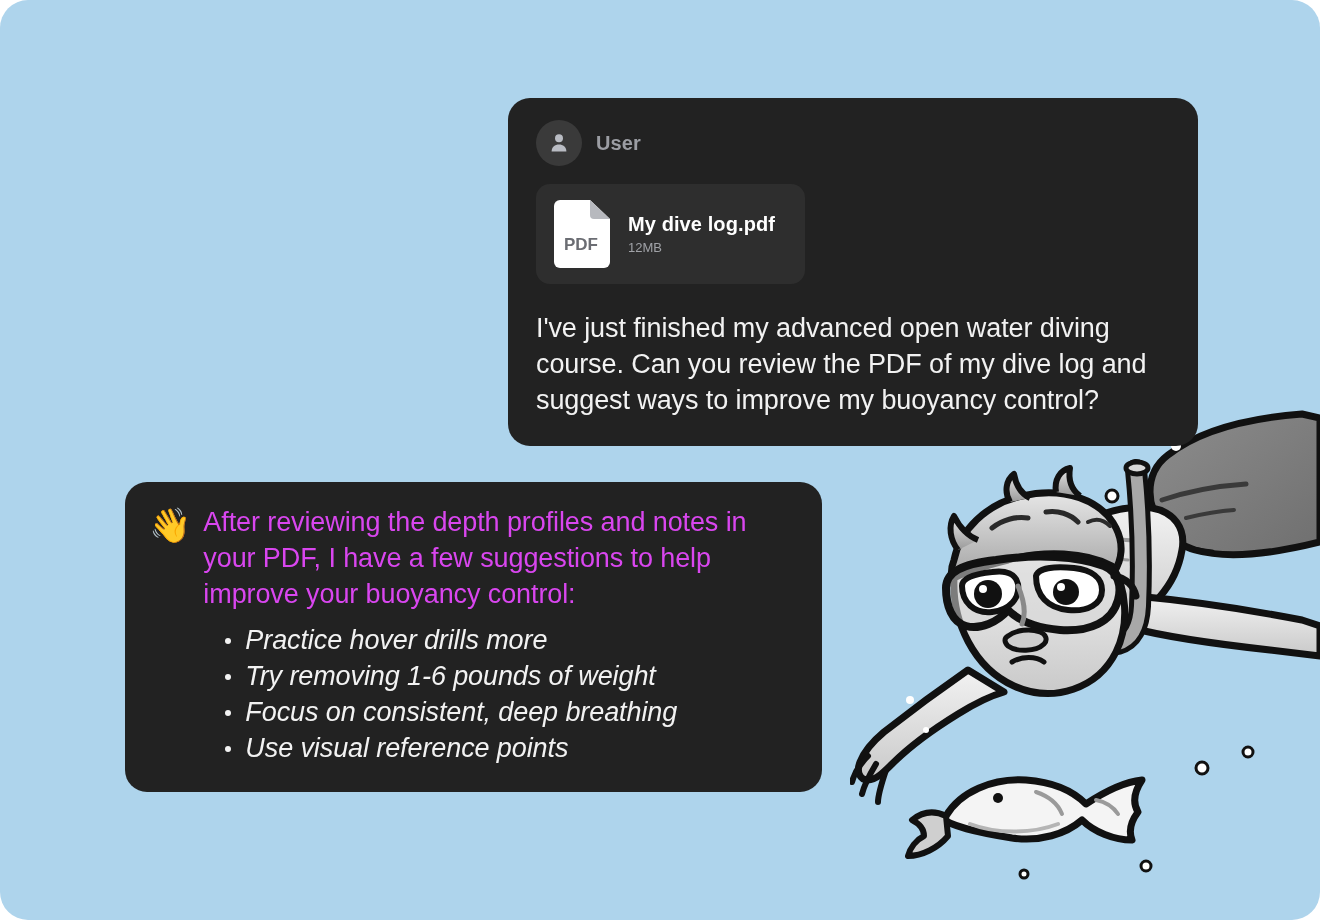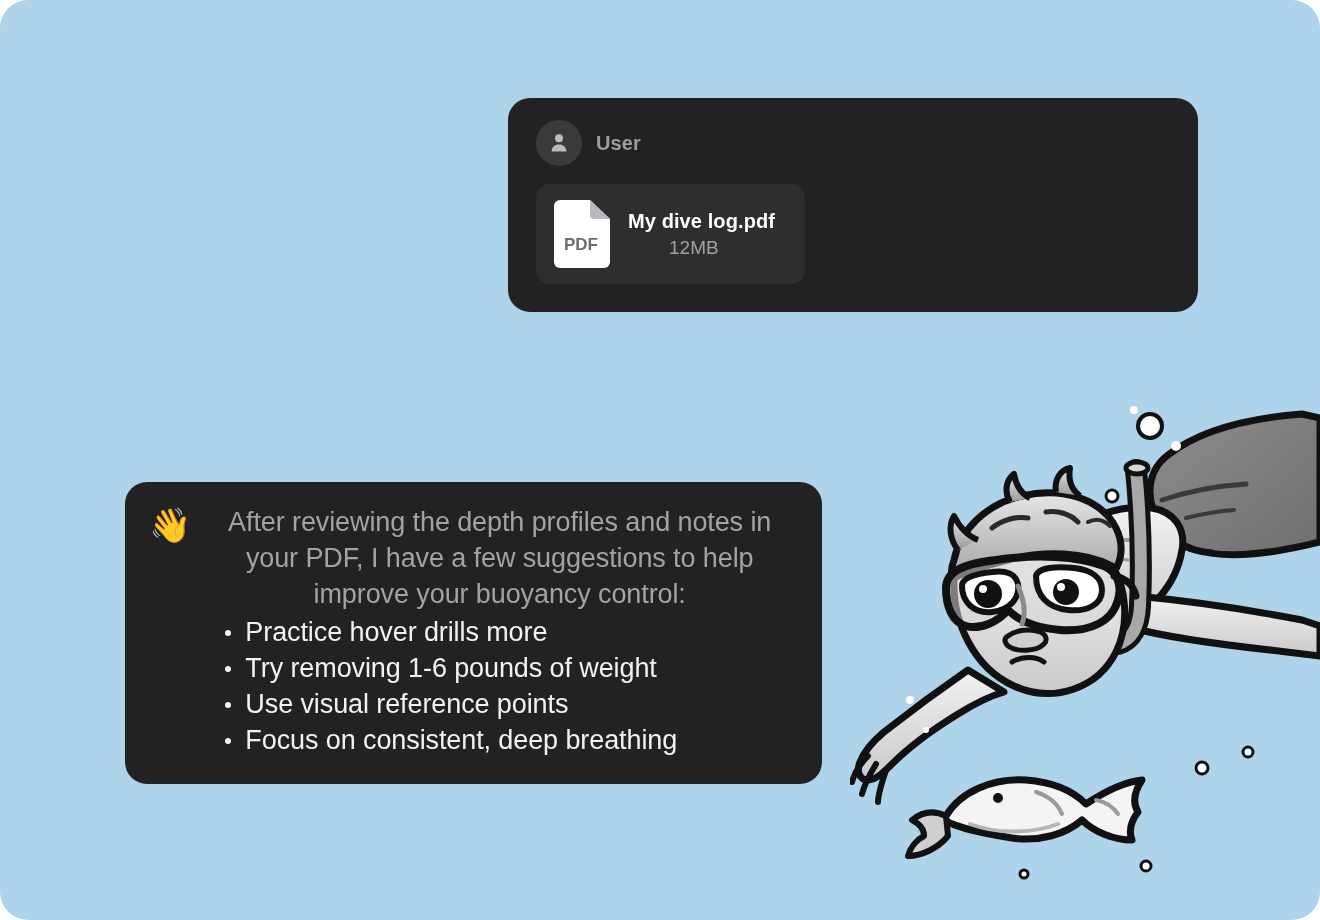--- a/index.html
+++ b/index.html
@@ -104,23 +104,22 @@
   .file-meta { display: flex; flex-direction: column; gap: 4px; justify-content: center; }
 
   .file-name {
     font-size: 20px;
     font-weight: bold;
     color: #ffffff;
     letter-spacing: 0.1px;
   }
 
   .file-size {
-    font-size: 19px;
+    font-size: 13px;
     color: #a0a2a7;
-    margin-left: 41px;
   }
 
   
   .msg-text {
     margin-top: 26px;
     font-size: 27px;
     line-height: 36px;
     color: #f2f2f2;
     letter-spacing: -0.1px;
   }
@@ -135,29 +134,29 @@
   .wave-emoji {
     font-size: 34px;
     line-height: 38px;
     flex: none;
     margin-top: 2px;
   }
 
   .assistant-text {
     font-size: 27px;
     line-height: 36px;
-    color: #a3a3a3;
+    color: #d946ef;
     letter-spacing: -0.1px;
-    text-align: center;
   }
 
   .suggestion-list {
     list-style: none;
-    margin-top: 2px;
+    margin-top: 10px;
     padding-left: 18px;
+    font-style: italic;
   }
 
   .suggestion-list li {
     position: relative;
     padding-left: 24px;
     font-size: 27px;
     line-height: 36px;
     color: #f2f2f2;
     letter-spacing: -0.1px;
   }
@@ -300,30 +299,31 @@
           <path d="M36 0 L56 19 H40 A4 4 0 0 1 36 15 Z" fill="#b7b9be"></path>
           <text x="27" y="50" font-family="Liberation Sans, sans-serif" font-size="17" font-weight="bold" fill="#6b6d73" text-anchor="middle">PDF</text>
         </svg>
       </span>
       <span class="file-meta">
         <span class="file-name">My dive log.pdf</span>
         <span class="file-size">12MB</span>
       </span>
     </div>
 
+    <p class="msg-text">I've just finished my advanced open water diving course. Can you review the PDF of my dive log and suggest ways to improve my buoyancy control?</p>
   </div>
 
   <div class="bubble" id="assistant-bubble">
     <div class="assistant-body">
       <span class="wave-emoji">👋</span>
       <div class="assistant-col">
         <p class="assistant-text">After reviewing the depth profiles and notes in your PDF, I have a few suggestions to help improve your buoyancy control:</p>
         <ul class="suggestion-list">
           <li>Practice hover drills more</li>
           <li>Try removing 1-6 pounds of weight</li>
+          <li>Focus on consistent, deep breathing</li>
           <li>Use visual reference points</li>
-          <li>Focus on consistent, deep breathing</li>
         </ul>
       </div>
     </div>
   </div>
 
 </div>
 
 </body></html>

